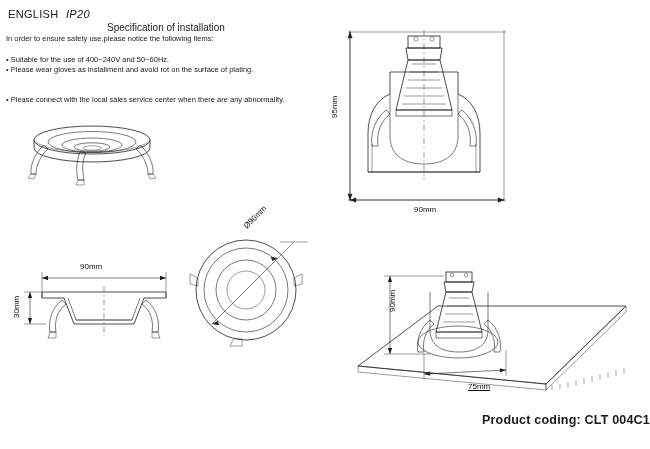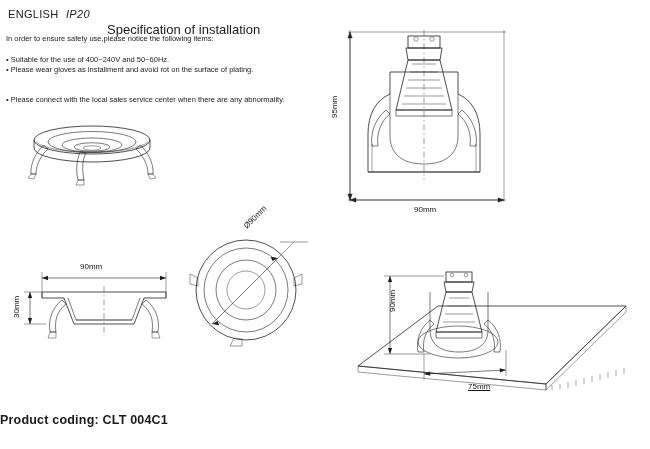--- a/index.html
+++ b/index.html
@@ -32,21 +32,21 @@
   }
   #hdr-ip {
     left: 66px; top: 8px;
     font-size: 11px;
     letter-spacing: 0.3px;
     font-style: italic;
   }
   
   #spec-title {
     left: 107px; top: 22px;
-    font-size: 13px;
+    font-size: 10px;
   }
   #spec-intro {
     left: 6px; top: 34px;
     font-size: 7.5px;
   }
   .spec-line {
     left: 6px;
     font-size: 7.5px;
   }
   
@@ -54,21 +54,21 @@
     font-size: 8px;
     color: #111;
   }
   .dim-vert {
     font-size: 8px;
     color: #111;
     transform-origin: 0 0;
   }
   #footer-code {
     left: 0; right: 0; top: 413px;
-    text-align: left;
+    text-align: right;
     font-size: 12.5px;
     font-weight: bold;
     letter-spacing: 0.2px;
   }
   svg { display: block; }
   .ln { stroke: #231f20; fill: none; stroke-width: 0.8; }
   .ln-thin { stroke: #231f20; fill: none; stroke-width: 0.6; }
   .ln-hair { stroke: #231f20; fill: none; stroke-width: 0.45; }
   .hatch { stroke: #231f20; stroke-width: 0.4; }
 </style>

